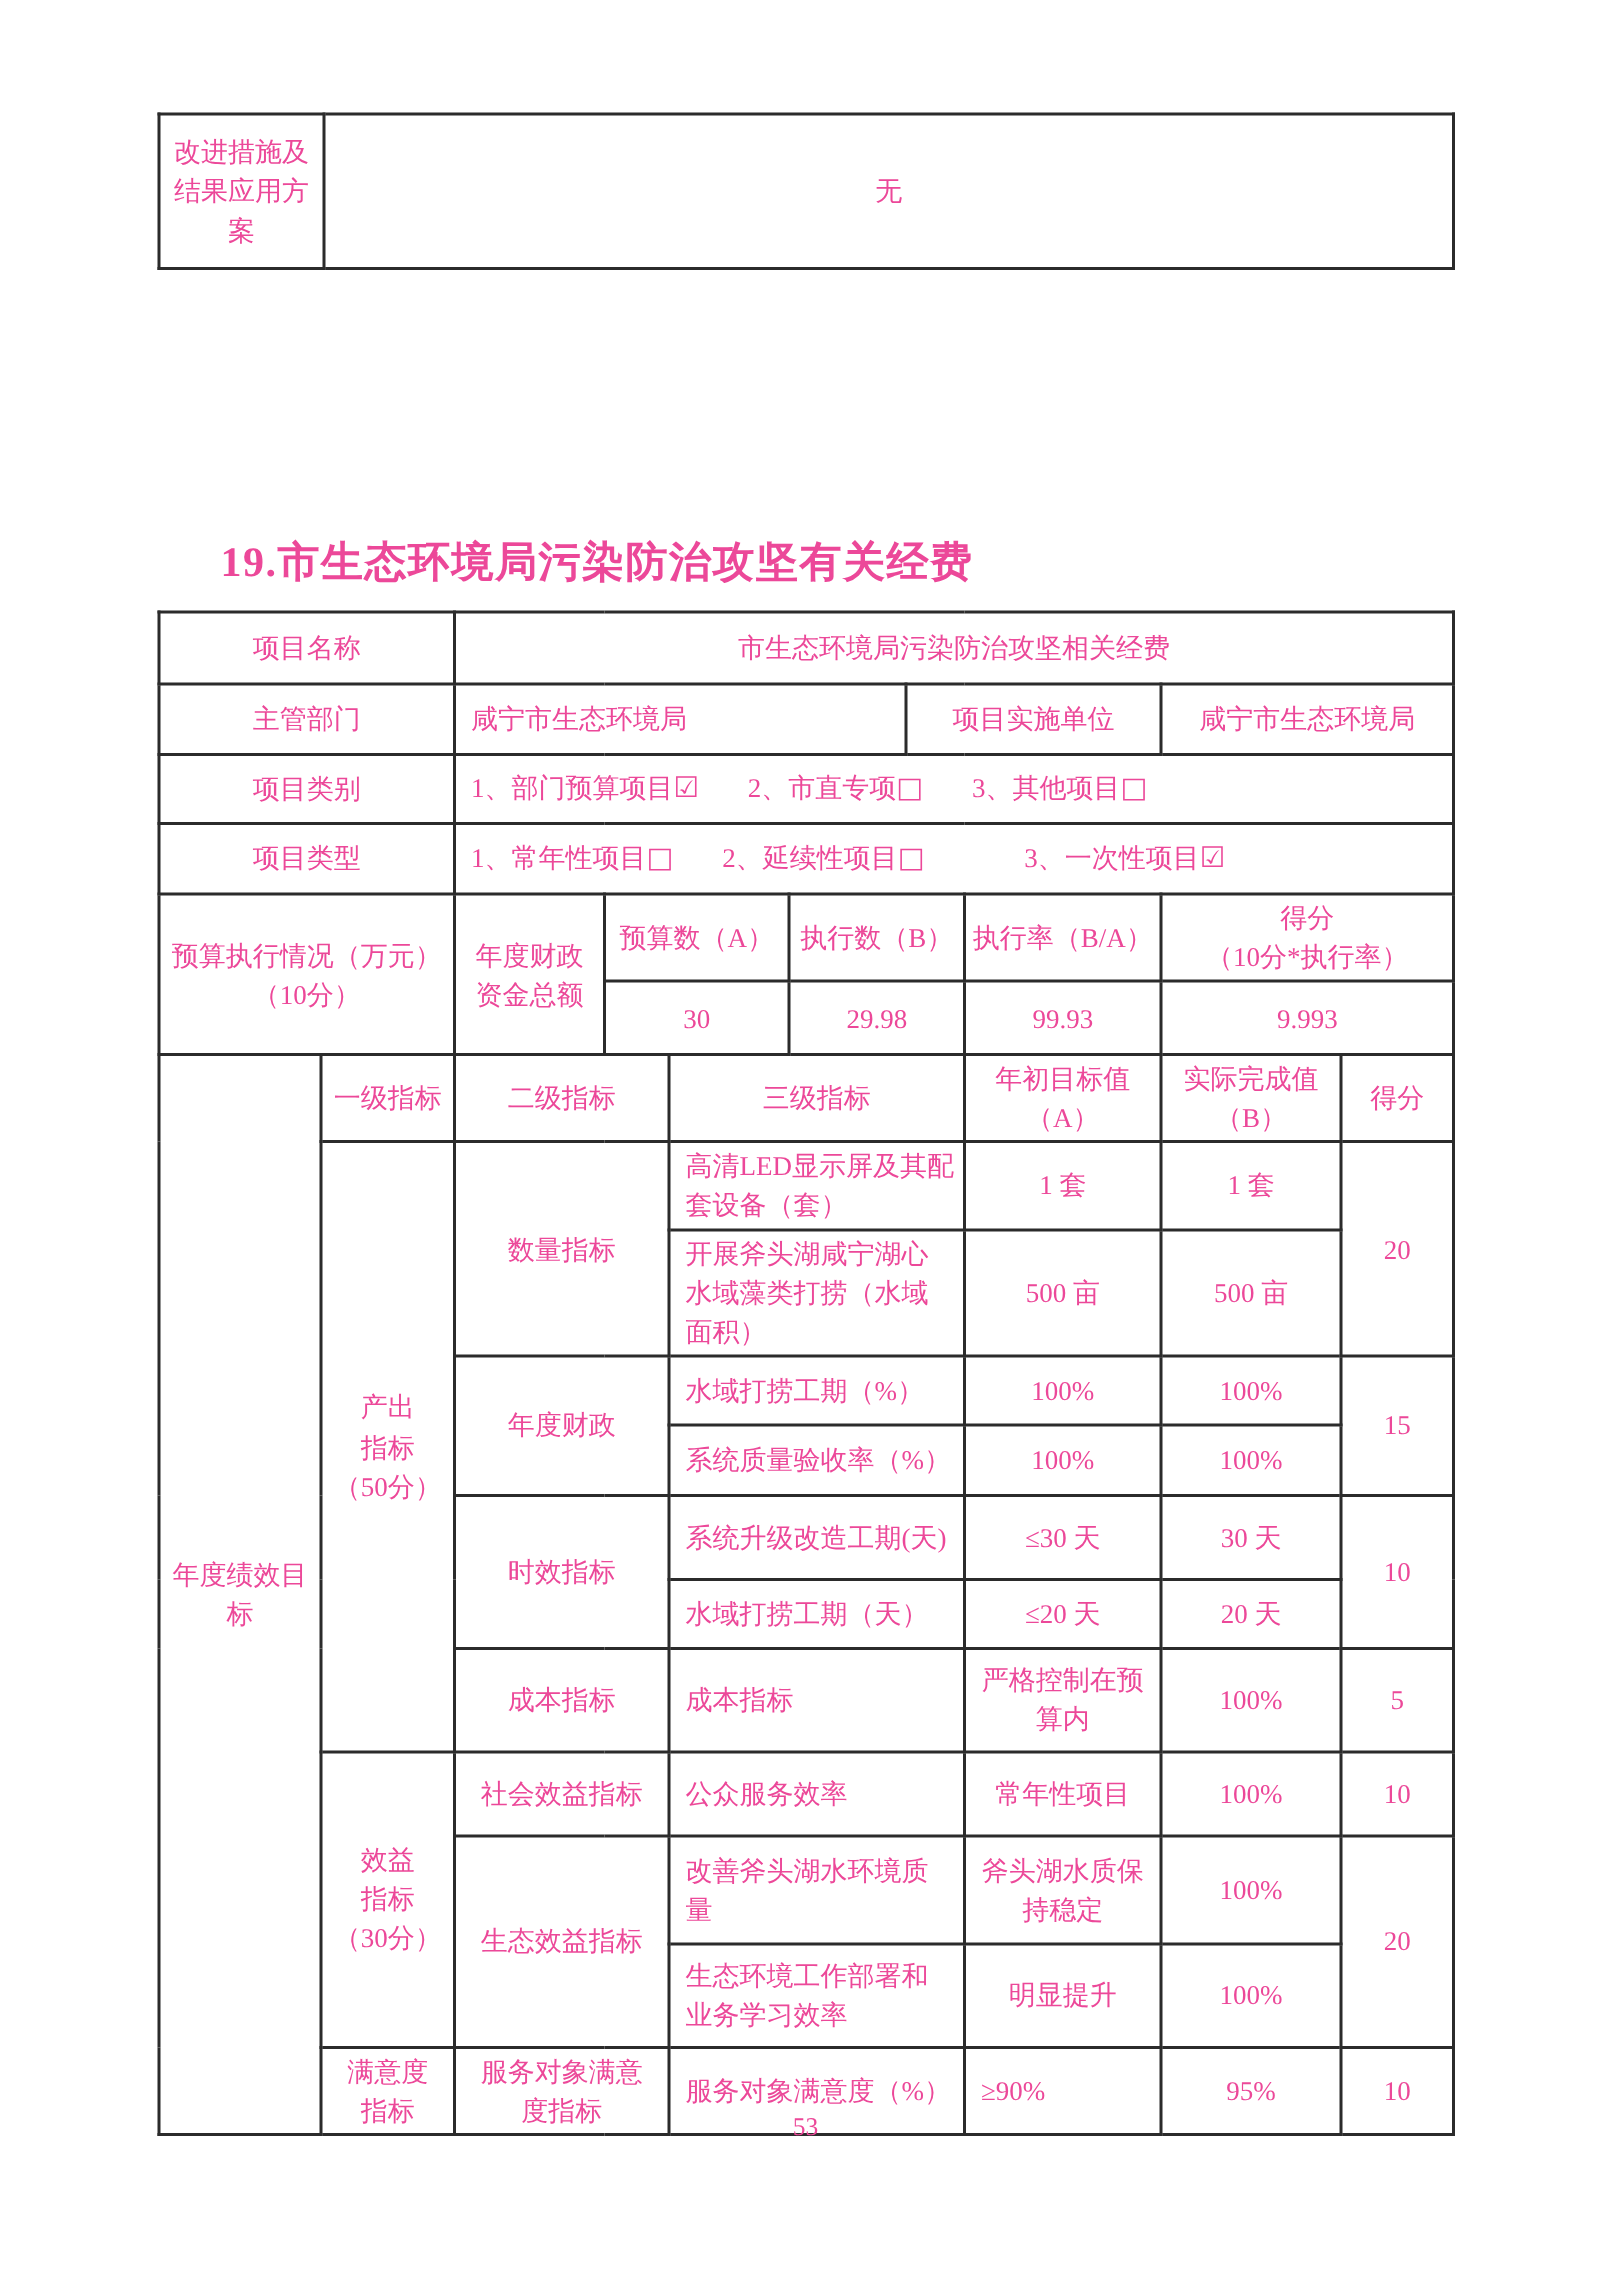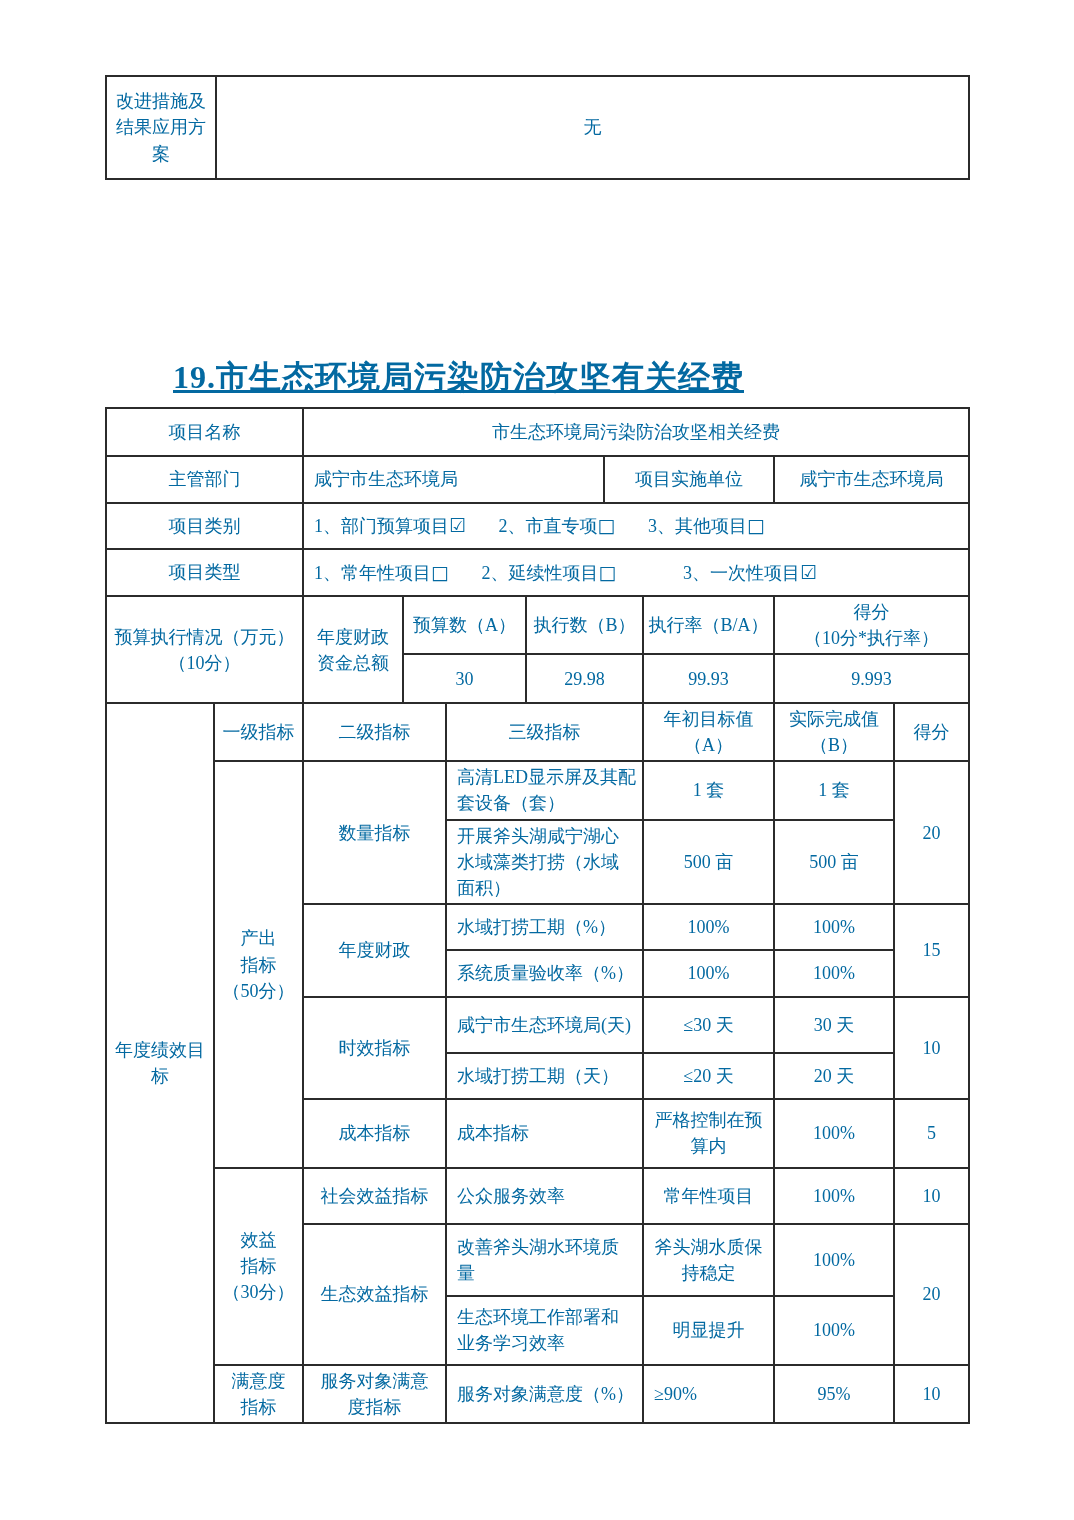--- a/index.html
+++ b/index.html
@@ -2,21 +2,21 @@
 <html><head>
 <meta charset="utf-8">
 <style>
   * { margin: 0; padding: 0; box-sizing: border-box; }
   html, body { background: #ffffff; }
   .page {
     position: relative;
     width: 1074px;
     height: 1520px;
     background: #ffffff;
-    color: #0369a1;
+    color: #ec4899;
     font-family: "Liberation Serif", "DejaVu Serif", serif;
     overflow: hidden;
   }
   table {
     position: absolute;
     border-collapse: collapse;
     table-layout: fixed;
   }
   td {
     border: 2px solid #2b2b2b;
@@ -25,27 +25,26 @@
     text-align: center;
     vertical-align: middle;
     padding: 2px 4px;
     overflow: hidden;
   }
   .t-top { left: 105px; top: 75px; width: 863px; height: 103px; }
   .t-main { left: 105px; top: 407px; width: 863px; }
   .al { text-align: left; padding-left: 10px; padding-right: 6px; }
   .title {
     position: absolute;
-    left: 173px;
+    left: 147px;
     top: 356px;
-    font-size: 32px;
+    font-size: 28px;
     font-weight: bold;
     letter-spacing: 1px;
     white-space: nowrap;
-    text-decoration: underline;
   }
   .pageno {
     position: absolute;
     top: 1408px;
     left: 0;
     width: 1074px;
     text-align: center;
     font-size: 17px;
   }
   .opt { margin-right: 28px; white-space: nowrap; }
@@ -184,21 +183,21 @@
       <td rowspan="2">15</td>
     </tr>
     <tr style="height:47px">
       <td colspan="3" class="al">系统质量验收率（%）</td>
       <td>100%</td>
       <td>100%</td>
     </tr>
 
     <tr style="height:56px">
       <td colspan="2" rowspan="2">时效指标</td>
-      <td colspan="3" class="al">咸宁市生态环境局(天)</td>
+      <td colspan="3" class="al">系统升级改造工期(天)</td>
       <td>≤30 天</td>
       <td>30 天</td>
       <td rowspan="2">10</td>
     </tr>
     <tr style="height:46px">
       <td colspan="3" class="al">水域打捞工期（天）</td>
       <td>≤20 天</td>
       <td>20 天</td>
     </tr>
 
@@ -246,14 +245,15 @@
         <div>度指标</div>
       </td>
       <td colspan="3" class="al">服务对象满意度（%）</td>
       <td class="al">≥90%</td>
       <td>95%</td>
       <td>10</td>
     </tr>
   </tbody>
     </table>
 
+  <div class="pageno">53</div>
 
 </div>
 
 </body></html>

